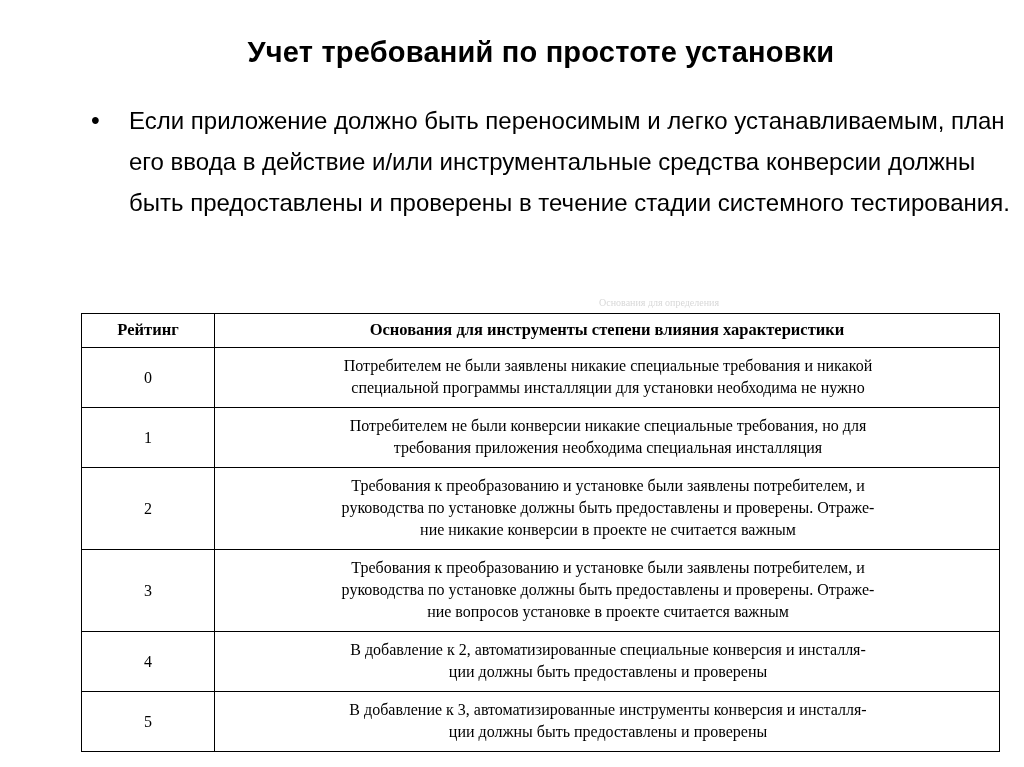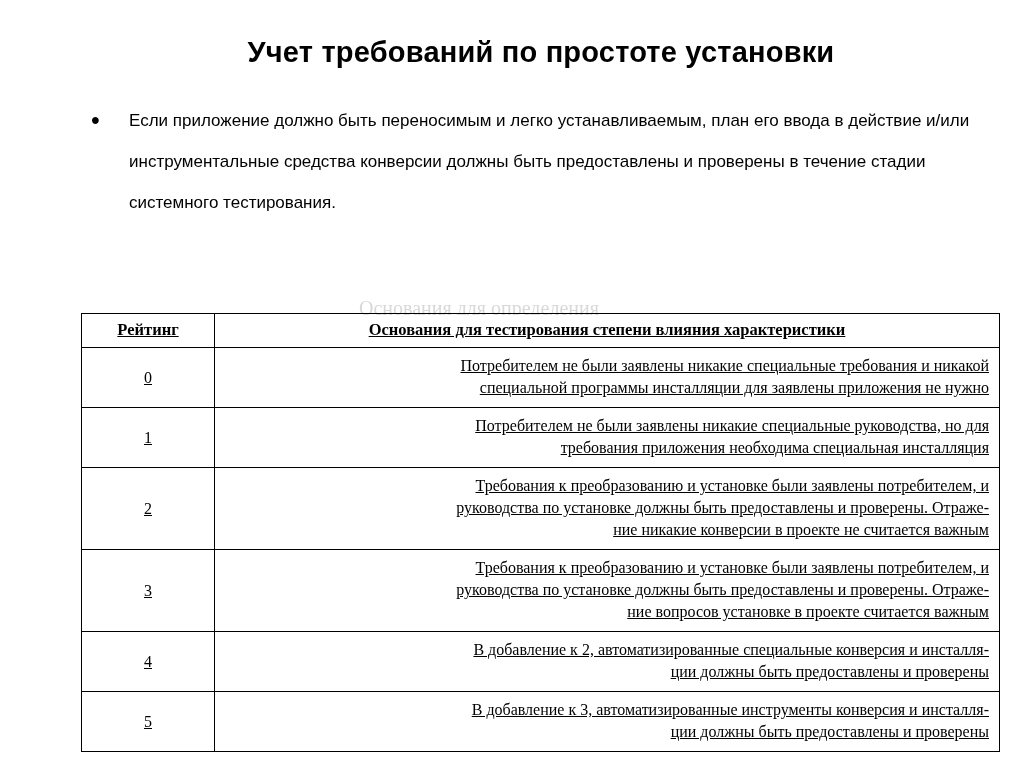--- a/index.html
+++ b/index.html
@@ -47,46 +47,46 @@
     flex: 0 0 auto;
     width: 38px;
     font-size: 25px;
     line-height: 40px;
     text-align: left;
     padding-left: 10px;
     color: #000000;
   }
   .bullet-text {
     flex: 1 1 auto;
-    font-size: 17px;
+    font-size: 24px;
     line-height: 41px;
     color: #000000;
     font-family: "Liberation Sans", sans-serif;
   }
   .ghost-line {
     position: absolute;
     top: 297px;
     left: 330px;
     width: 360px;
     height: 18px;
     font-family: "Liberation Serif", serif;
-    font-size: 20px;
+    font-size: 10px;
     color: #d8d8d8;
     overflow: hidden;
     white-space: nowrap;
+    text-align: right;
   }
   table.rating-table {
     position: absolute;
     top: 313px;
     left: 52px;
     width: 919px;
     border-collapse: collapse;
     font-family: "Liberation Serif", serif;
     table-layout: fixed;
-    text-decoration: underline;
   }
   table.rating-table th,
   table.rating-table td {
     border: 1px solid #000000;
     vertical-align: middle;
   }
   table.rating-table th.col-rating,
   table.rating-table td.col-rating {
     width: 124px;
     text-align: center;
@@ -98,21 +98,21 @@
     text-align: center;
   }
   table.rating-table td.col-rating {
     font-size: 16px;
     font-weight: normal;
   }
   table.rating-table td.col-desc {
     font-size: 16px;
     line-height: 22px;
     padding: 7px 10px 8px 12px;
-    text-align: right;
+    text-align: center;
   }
   .desc-line {
     display: block;
     white-space: nowrap;
   }
 </style>
 </head>
 <body>
 
 <div class="slide">
@@ -125,35 +125,35 @@
       <span class="bullet-text">Если приложение должно быть переносимым и легко устанавливаемым, план его ввода в действие и/или инструментальные средства конверсии должны быть предоставлены и проверены в течение стадии системного тестирования.</span>
     </div>
   </div>
 
   <div class="ghost-line">Основания для определения</div>
 
   <table class="rating-table">
     <thead>
       <tr>
         <th class="col-rating">Рейтинг</th>
-        <th class="col-desc">Основания для тестирования степени влияния характеристики</th>
+        <th class="col-desc">Основания для инструменты степени влияния характеристики</th>
       </tr>
     </thead>
     <tbody>
       <tr>
         <td class="col-rating">0</td>
         <td class="col-desc">
           <span class="desc-line">Потребителем не были заявлены никакие специальные требования и никакой</span>
-          <span class="desc-line">специальной программы инсталляции для заявлены приложения не нужно</span>
+          <span class="desc-line">специальной программы инсталляции для установки необходима не нужно</span>
         </td>
       </tr>
       <tr>
         <td class="col-rating">1</td>
         <td class="col-desc">
-          <span class="desc-line">Потребителем не были заявлены никакие специальные руководства, но для</span>
+          <span class="desc-line">Потребителем не были конверсии никакие специальные требования, но для</span>
           <span class="desc-line">требования приложения необходима специальная инсталляция</span>
         </td>
       </tr>
       <tr>
         <td class="col-rating">2</td>
         <td class="col-desc">
           <span class="desc-line">Требования к преобразованию и установке были заявлены потребителем, и</span>
           <span class="desc-line">руководства по установке должны быть предоставлены и проверены. Отраже-</span>
           <span class="desc-line">ние никакие конверсии в проекте не считается важным</span>
         </td>

